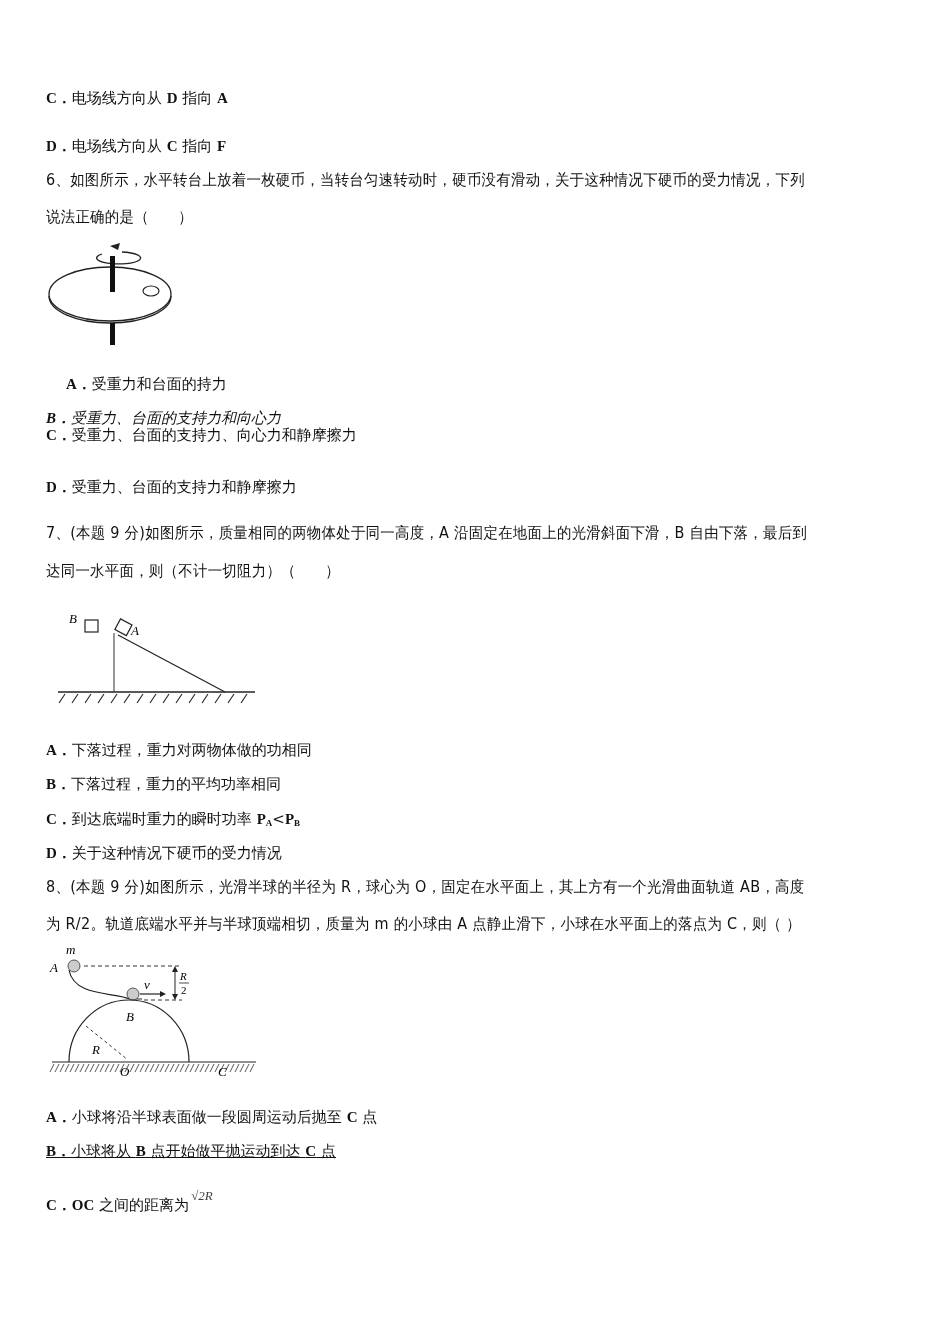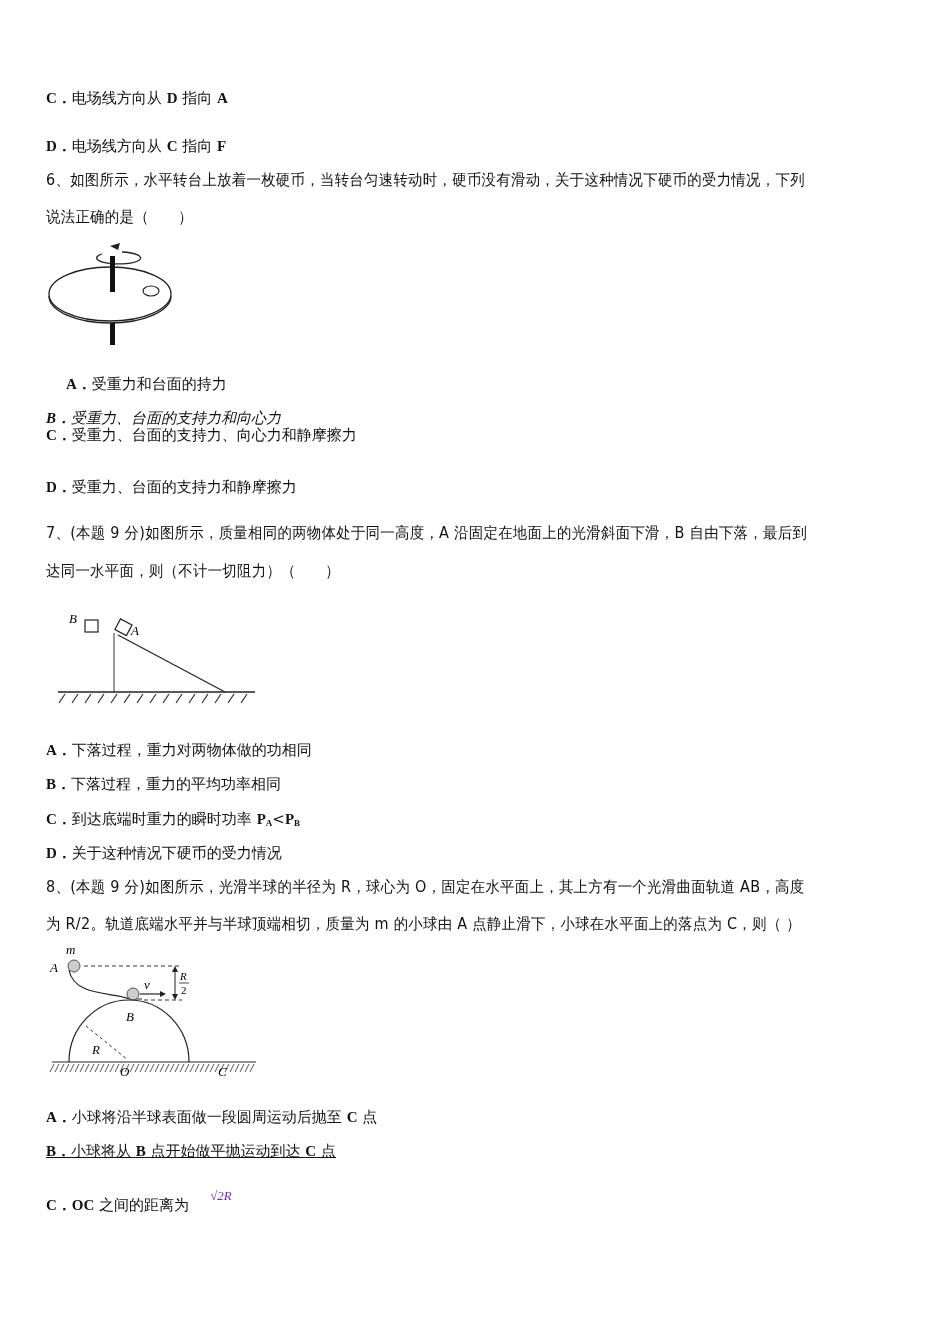--- a/index.html
+++ b/index.html
@@ -4,21 +4,21 @@
 <style>
   html, body { margin: 0; padding: 0; background: #ffffff; }
   body { width: 950px; height: 1344px; position: relative; overflow: hidden;
          font-family: "DejaVu Serif", "Liberation Serif", serif; color: #111; }
   .line { position: absolute; left: 46px; font-size: 15px; line-height: 20px; white-space: nowrap; }
   .opt-letter { font-weight: bold; font-family: "Liberation Serif", serif; }
   .q-text { font-family: "DejaVu Sans", "Liberation Sans", sans-serif; font-size: 15.5px; letter-spacing: 0.3px; transform: scaleX(0.93); transform-origin: left; }
   .bold-latin { font-weight: bold; font-family: "Liberation Serif", serif; }
   sub { font-size: 9px; vertical-align: -2px; }
   .fig { position: absolute; }
-  .sqrt { font-family: "Liberation Serif", serif; font-style: italic; font-size: 13px; color: #6d28d9; vertical-align: 10px; margin-left: 21px; }
+  .sqrt { font-family: "Liberation Serif", serif; font-style: italic; font-size: 13px; color: #404040; vertical-align: 10px; margin-left: 2px; }
 </style>
 </head>
 <body>
 
 <div class="line" style="top:88px;">
   <span class="opt-letter">C．</span><span>电场线方向从 </span><span class="bold-latin">D</span><span> 指向 </span><span class="bold-latin">A</span>
 </div>
 <div class="line" style="top:136px;">
   <span class="opt-letter">D．</span><span>电场线方向从 </span><span class="bold-latin">C</span><span> 指向 </span><span class="bold-latin">F</span>
 </div>

